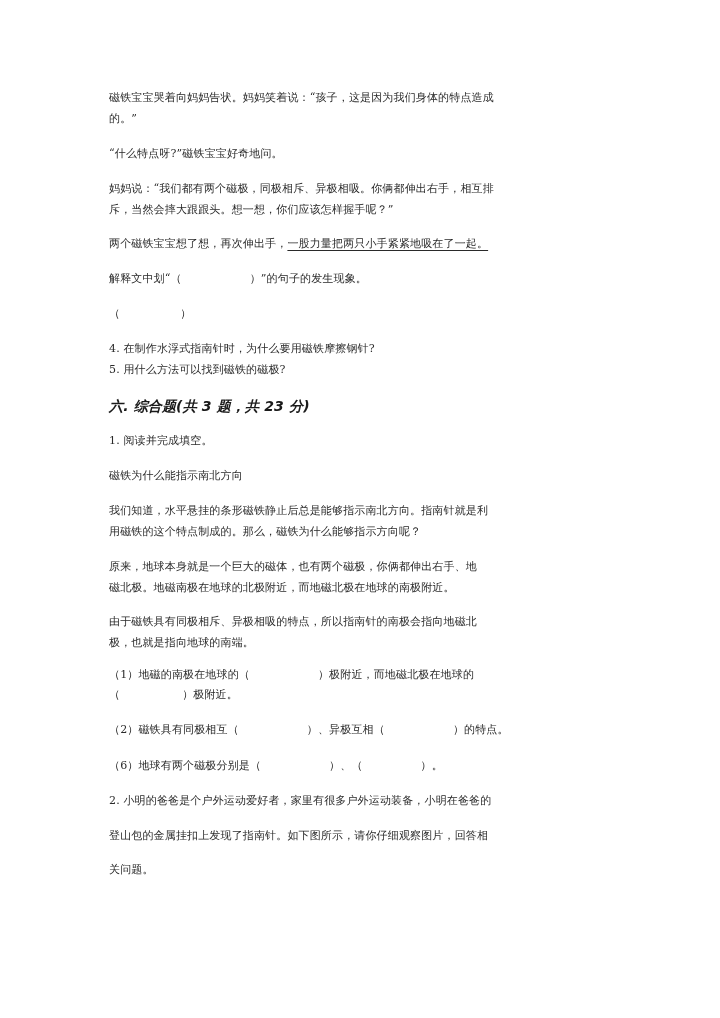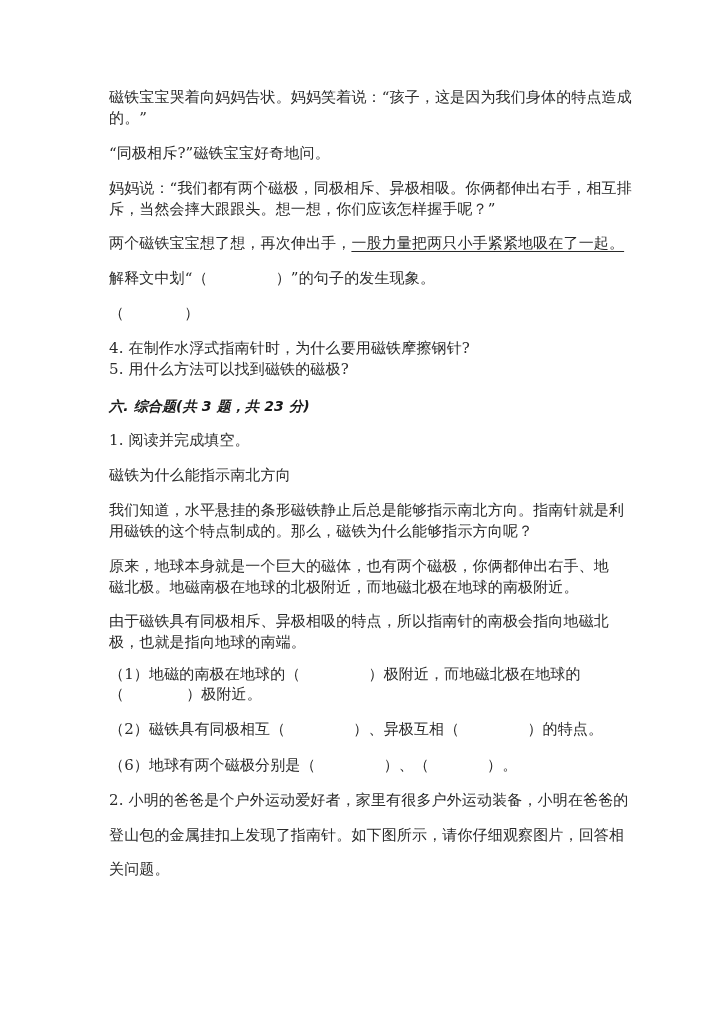--- a/index.html
+++ b/index.html
@@ -1,29 +1,29 @@
 <!DOCTYPE html>
 <html><head>
 <meta charset="utf-8">
 <style>
   html, body { margin: 0; padding: 0; background: #ffffff; }
   body { width: 720px; height: 1018px; position: relative; overflow: hidden;
          font-family: "DejaVu Serif", "Liberation Serif", serif; color: #2a2a2a; }
-  .line { position: absolute; left: 109px; font-size: 15px; line-height: 21px; white-space: nowrap; letter-spacing: 0.15px; }
+  .line { position: absolute; left: 109px; font-size: 11px; line-height: 21px; white-space: nowrap; letter-spacing: 0.15px; }
   .bold { font-family: "DejaVu Sans", "Liberation Sans", sans-serif; font-weight: bold; font-size: 14px; color: #1a1a1a; font-style: italic; }
   .ul { text-decoration: underline; text-underline-offset: 3px; margin-top: 20px; }
   .blank { display: inline-block; }
 </style>
 </head>
 <body>
 
 <div>
   <div class="line" style="top:87px">磁铁宝宝哭着向妈妈告状。妈妈笑着说：“孩子，这是因为我们身体的特点造成</div>
   <div class="line" style="top:108px">的。”</div>
-  <div class="line" style="top:143px">“同极相斥?”磁铁宝宝好奇地问。</div>
+  <div class="line" style="top:143px">“什么特点呀?”磁铁宝宝好奇地问。</div>
   <div class="line" style="top:178px">妈妈说：“我们都有两个磁极，同极相斥、异极相吸。你俩都伸出右手，相互排</div>
   <div class="line" style="top:199px">斥，当然会摔大跟跟头。想一想，你们应该怎样握手呢？”</div>
   <div class="line" style="top:233px">
     <span>两个磁铁宝宝想了想，再次伸出手，</span><span class="ul">一股力量把两只小手紧紧地吸在了一起。</span>
   </div>
 </div>
 
 <div class="line" style="top:268px">
   <span>解释文中划“（</span><span class="blank" style="width:68px"></span><span>）”的句子的发生现象。</span>
 </div>

